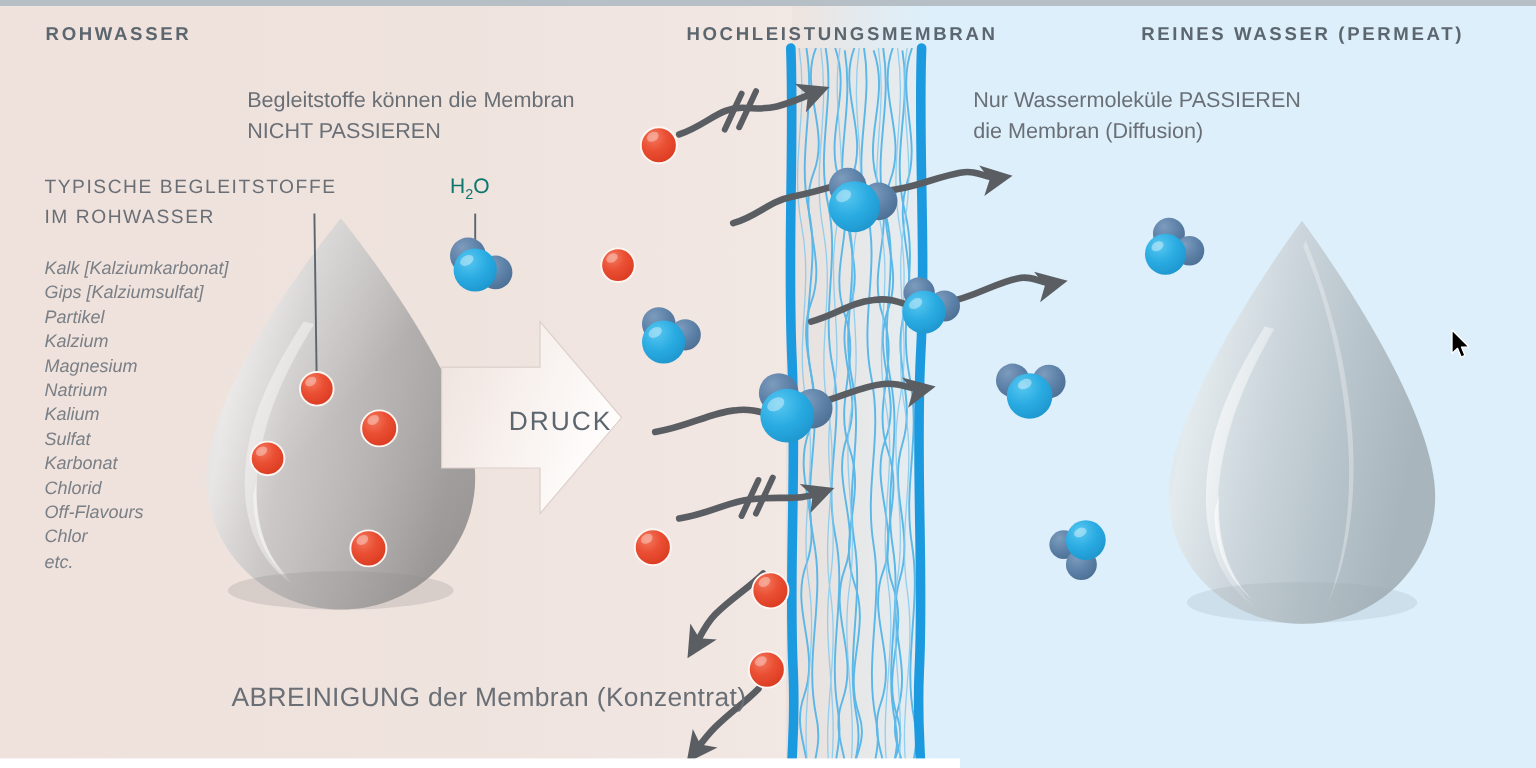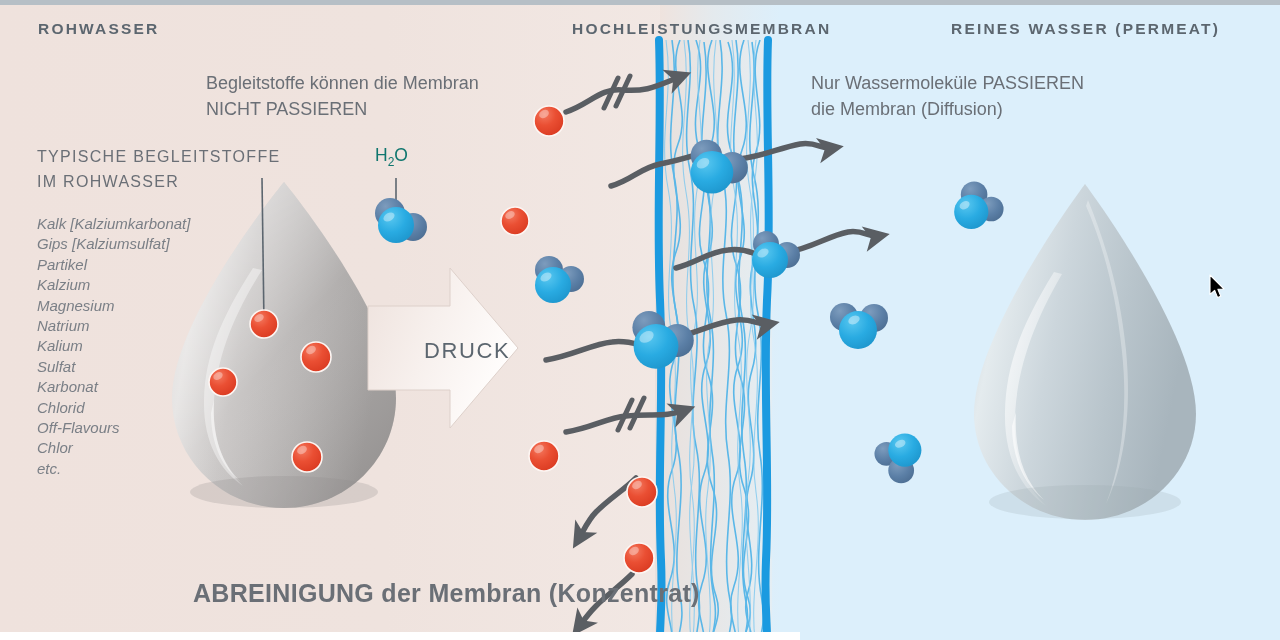--- a/index.html
+++ b/index.html
@@ -42,21 +42,21 @@
   #hdr-mem{left:572px;top:20px;}
   #hdr-pure{left:951px;top:20px;}
 
   
   .txt{
     position:absolute;color:#6a6f76;white-space:pre;
     font-size:18px;line-height:26px;
   }
   #txt-block-note{left:206px;top:70px;}
   #txt-diffusion{left:811px;top:70px;}
-  #txt-konzentrat{left:193px;top:580px;font-size:25px;letter-spacing:.3px;font-weight:bold;}
+  #txt-konzentrat{left:193px;top:568px;font-size:22px;letter-spacing:.3px;}
 
   .sub-title{
     position:absolute;left:37px;top:144px;
     font-size:16px;letter-spacing:1.3px;line-height:25px;
     color:#6a6f76;white-space:pre;font-weight:500;
   }
   #sub-list{
     position:absolute;left:37px;top:214px;
     font-size:15px;line-height:20.4px;
     color:#7a7f86;white-space:pre;font-style:italic;

